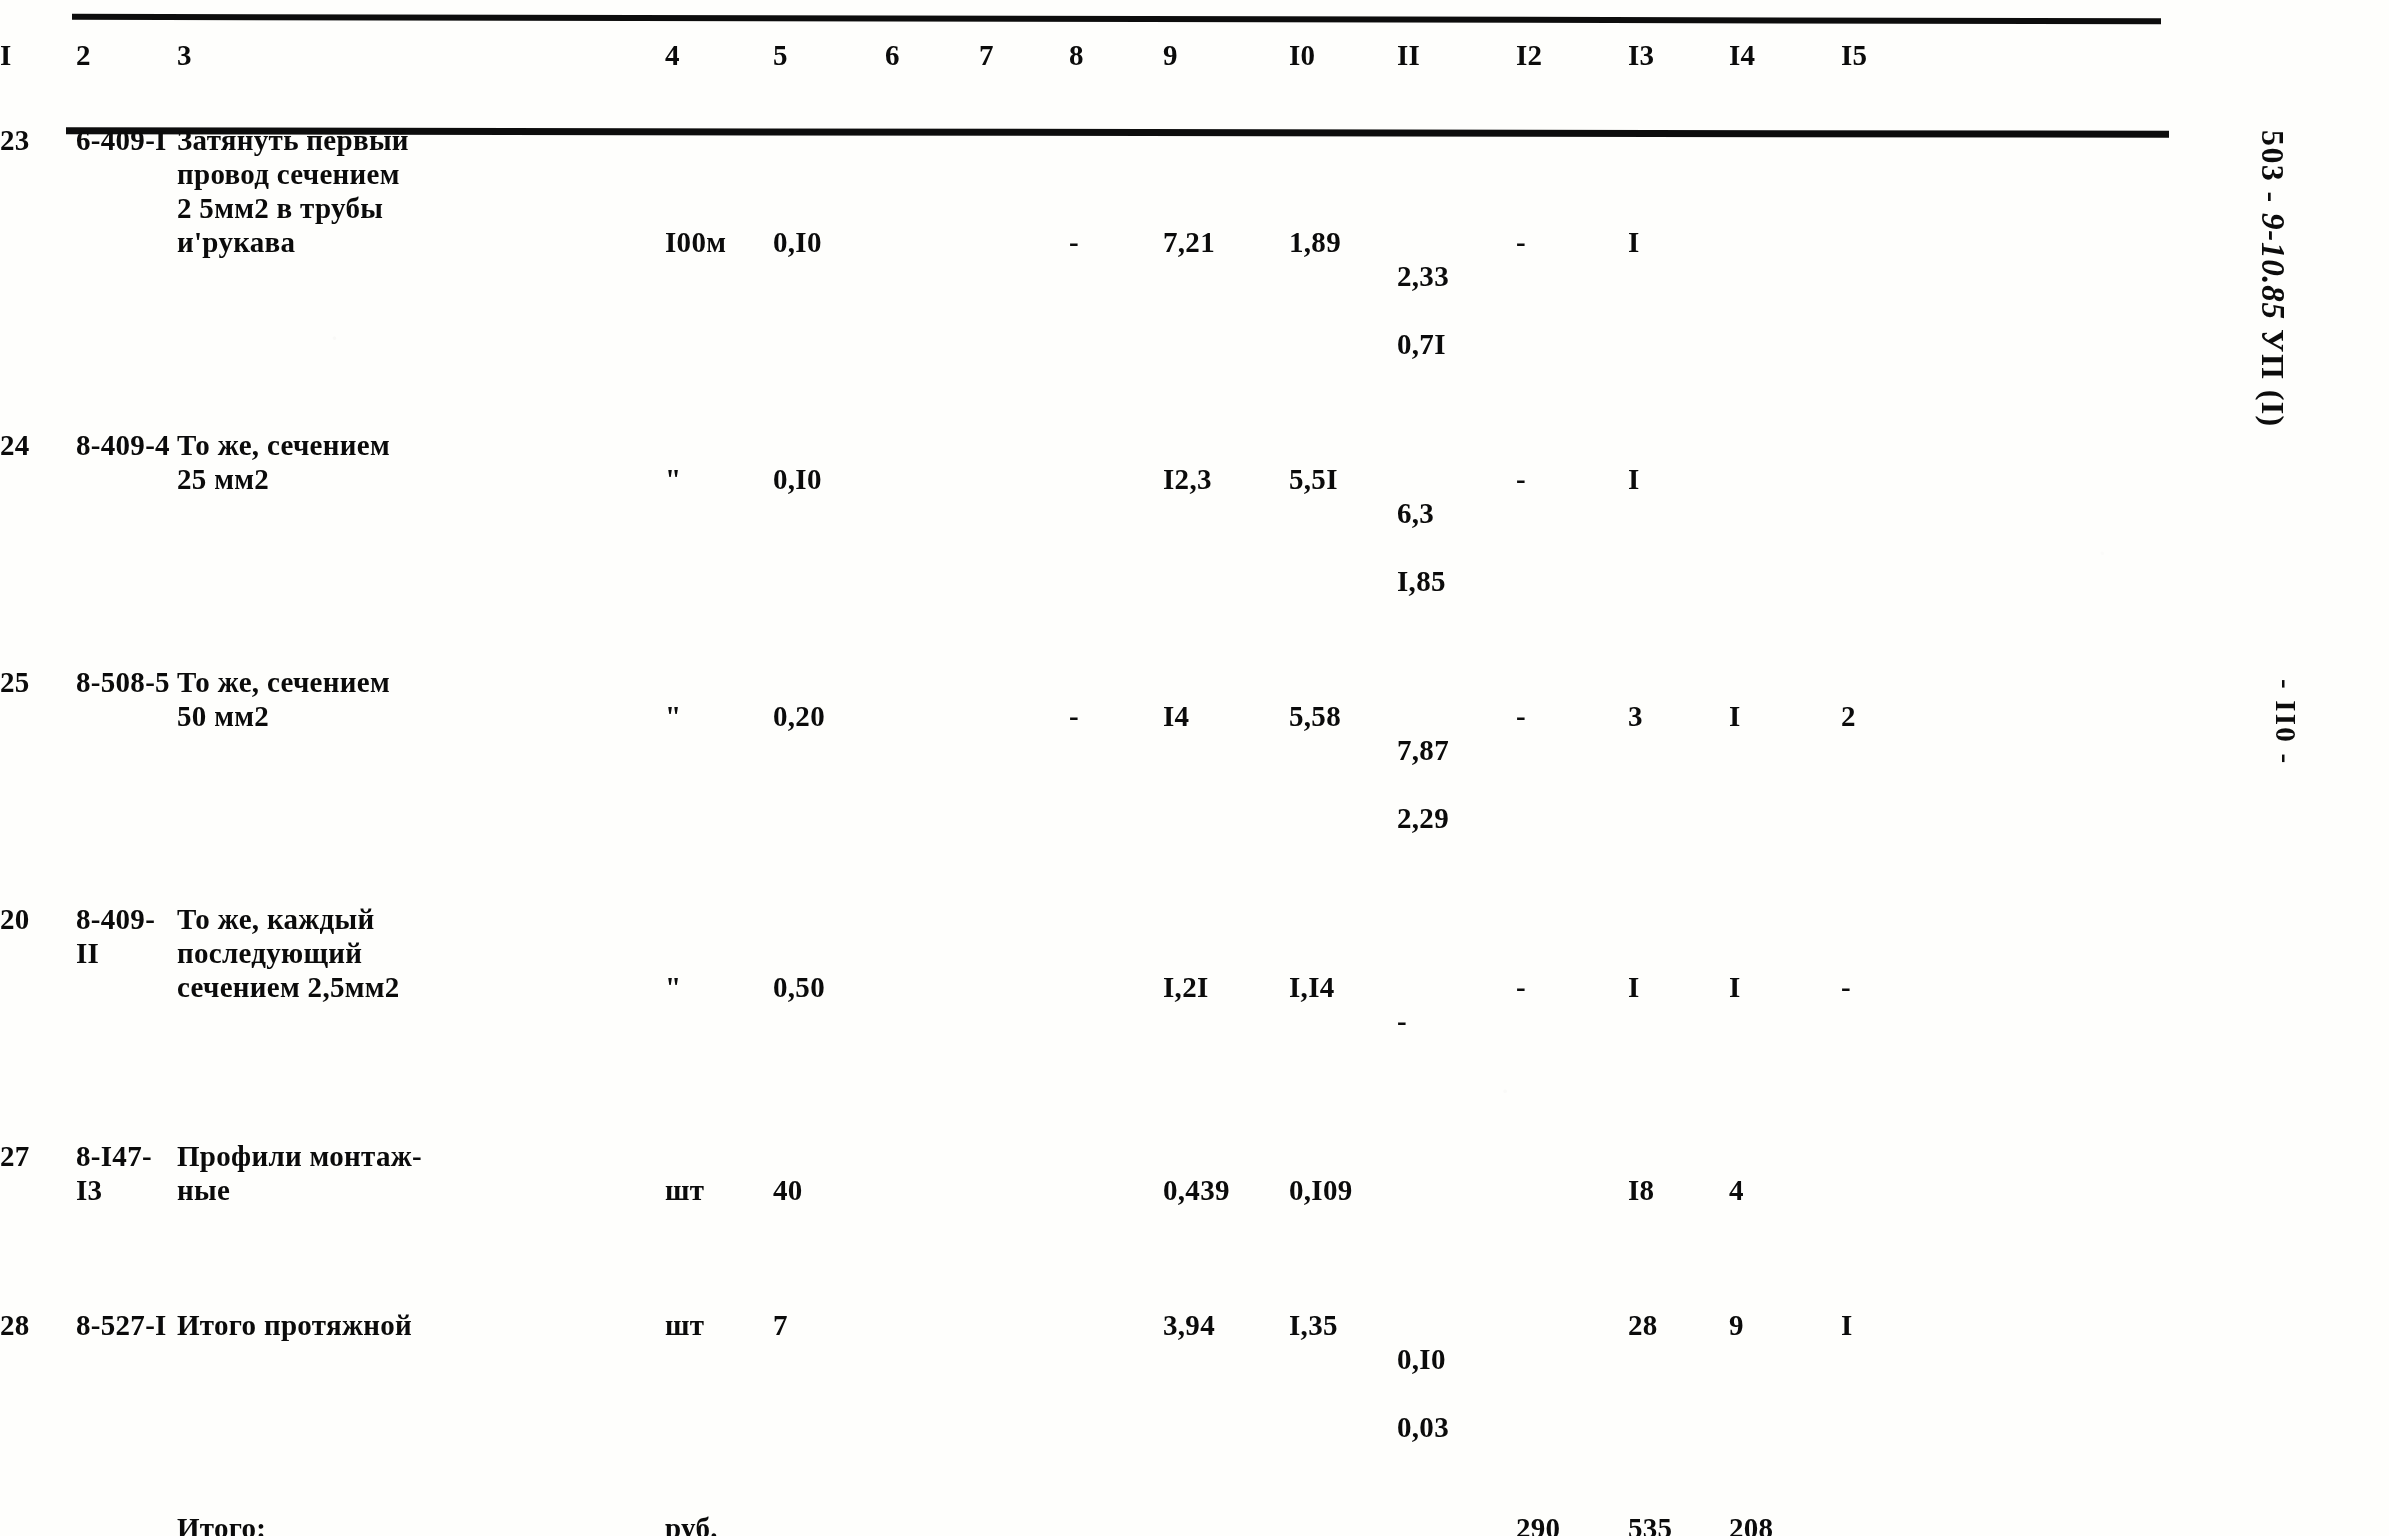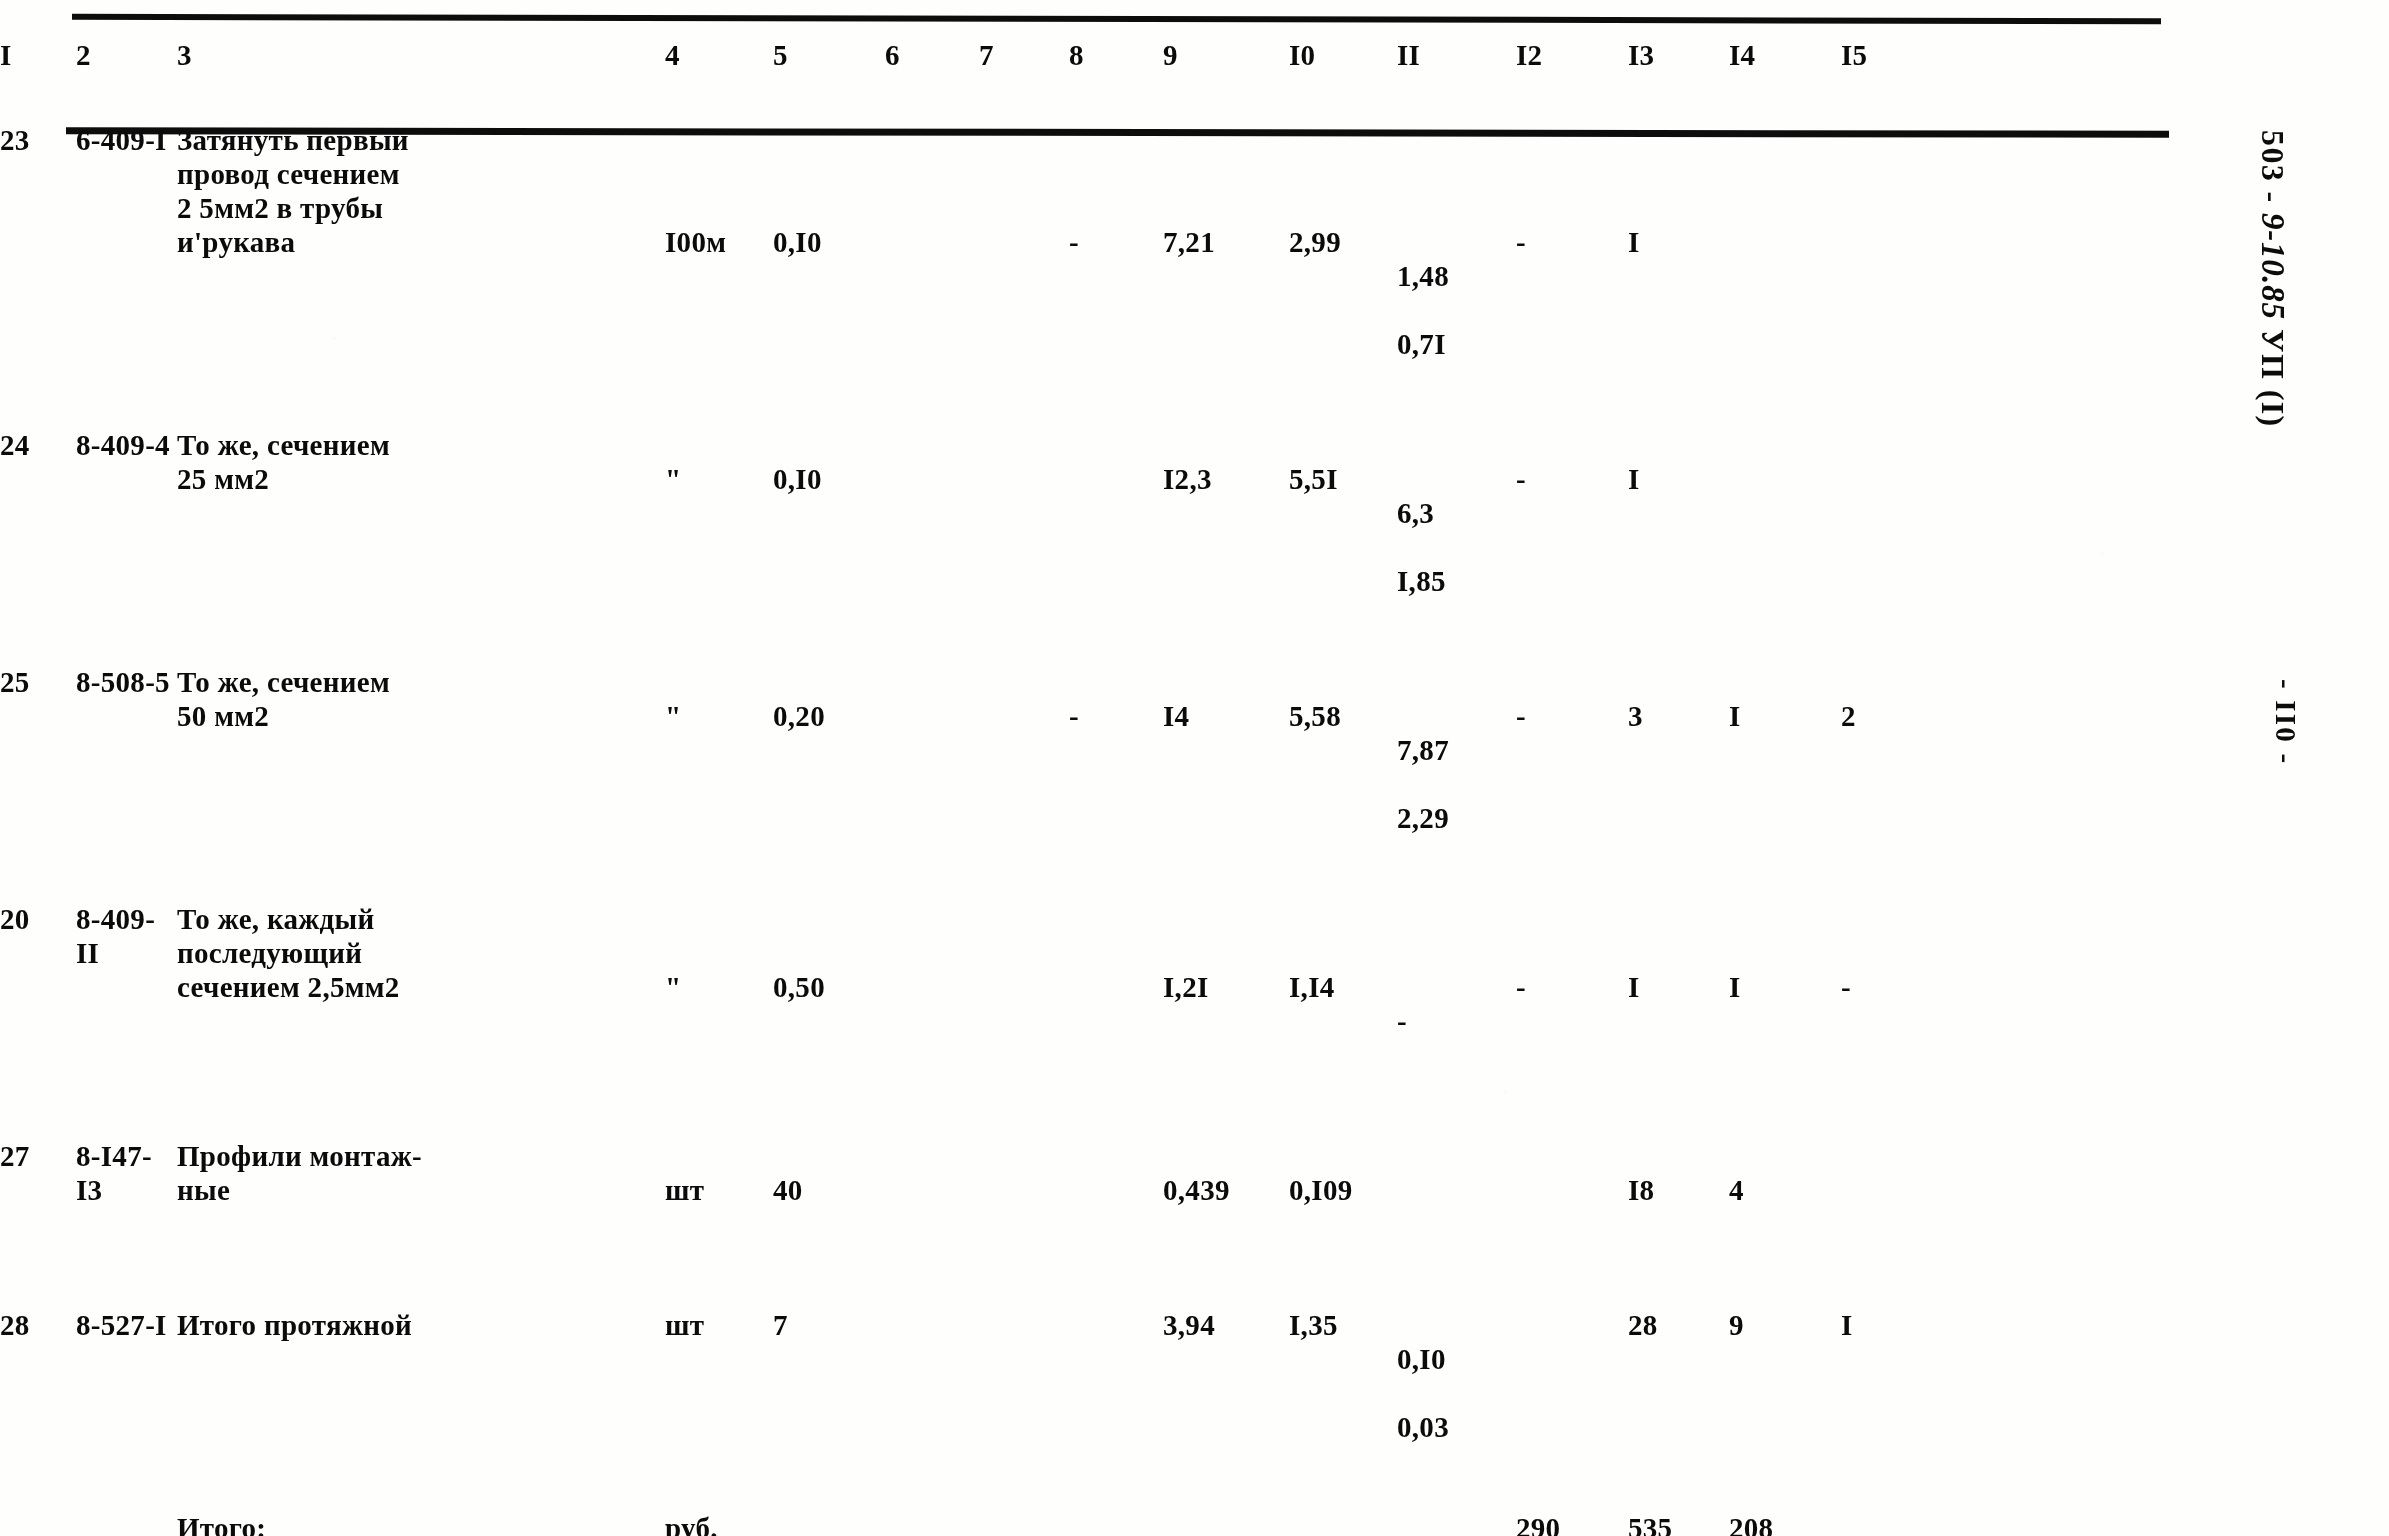--- a/index.html
+++ b/index.html
@@ -165,23 +165,23 @@
         <td colspan="2">Затянуть первый
 провод сечением
 2 5мм2 в трубы
 и'рукава</td>
         <td class="num" style="padding-top:102px">I00м</td>
         <td class="num" style="padding-top:102px">0,I0</td>
         <td class="num" style="padding-top:102px"></td>
         <td class="num" style="padding-top:102px"></td>
         <td class="num" style="padding-top:102px">-</td>
         <td class="num" style="padding-top:102px">7,21</td>
-        <td class="num" style="padding-top:102px">2,99</td>
+        <td class="num" style="padding-top:102px">1,89</td>
         <td class="num" style="padding-top:102px">
-          <span class="stack">1,48</span>
+          <span class="stack">2,33</span>
           <span class="stack lo">0,7I</span>
         </td>
         <td class="num" style="padding-top:102px">-</td>
         <td class="num" style="padding-top:102px">I</td>
         <td class="num" style="padding-top:102px"></td>
         <td class="num" style="padding-top:102px"></td>
         <td></td>
       </tr>
 
       <tr class="row-sp">

